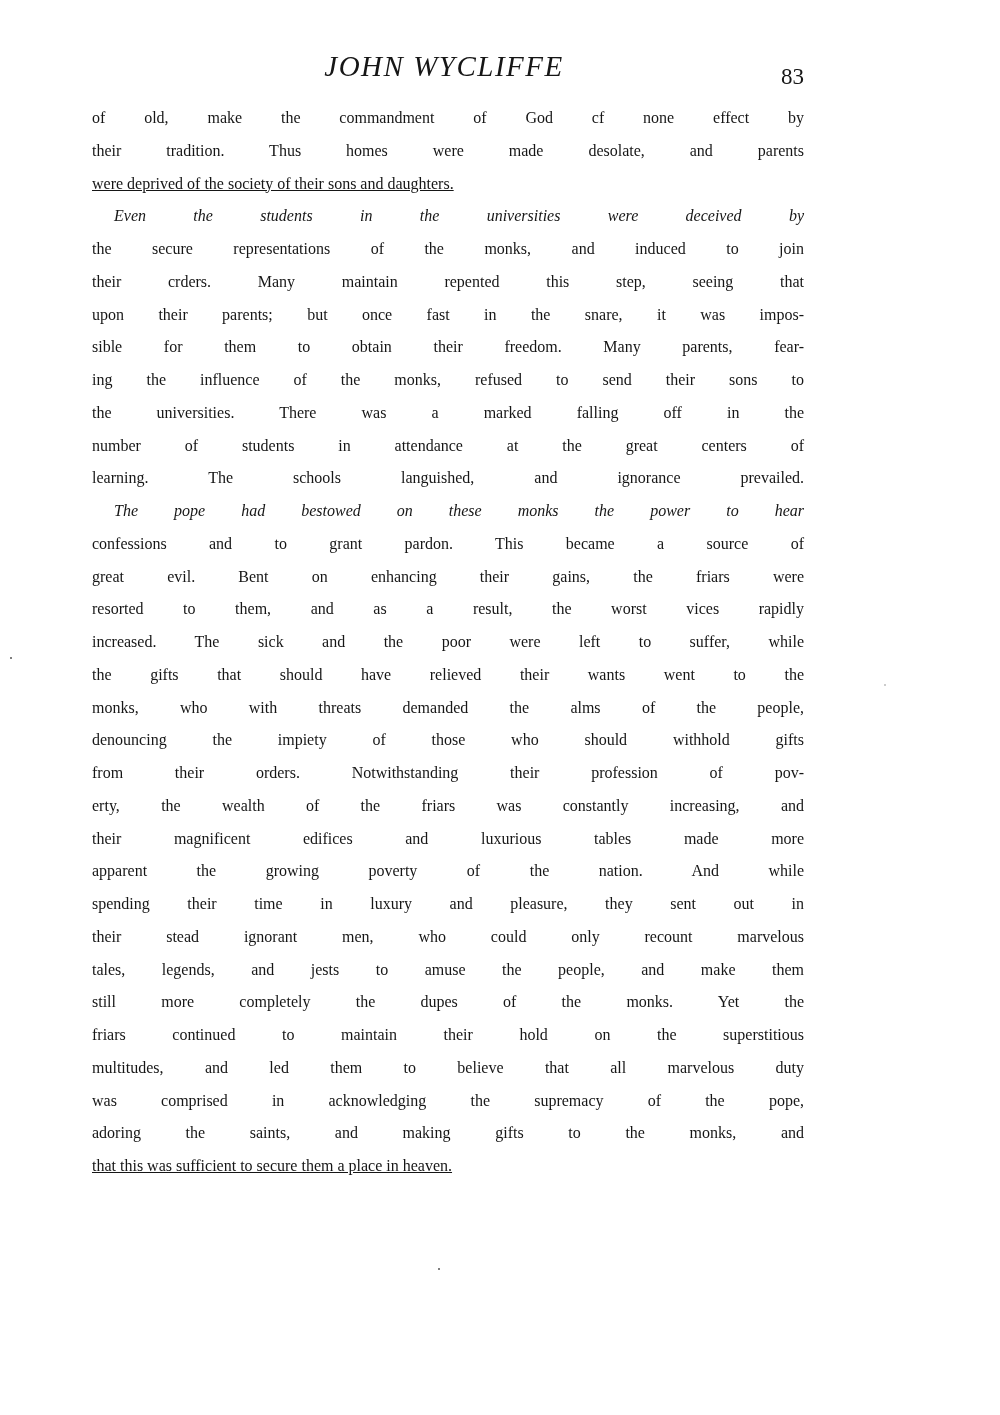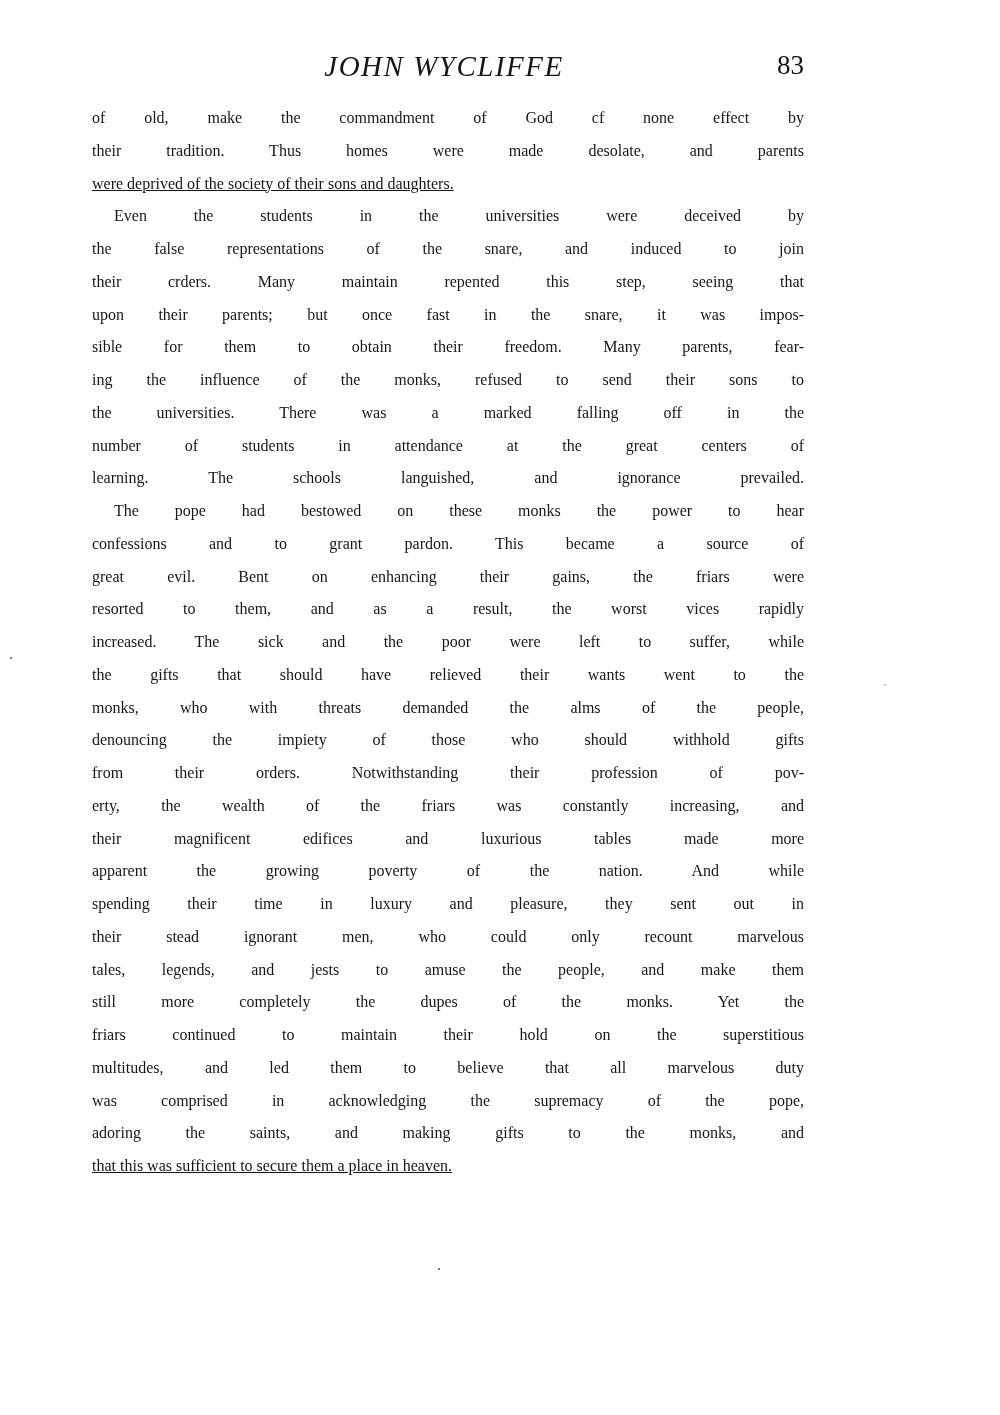--- a/index.html
+++ b/index.html
@@ -37,22 +37,22 @@
       text-align: center;
       font-style: italic;
       font-size: 29px;
       letter-spacing: 1.5px;
       padding-left: 0;
     }
     .running-title span { margin-left: -8px; }
     .page-number {
       position: absolute;
       right: 0;
-      top: 0;
-      font-size: 27px;
+      top: 14px;
+      font-size: 23px;
       font-weight: normal;
     }
     .body-text {
       position: absolute;
       left: 92px;
       top: 102px;
       width: 712px;
     }
     .line {
       display: block;
@@ -63,20 +63,21 @@
       text-align-last: justify;
       white-space: nowrap;
       overflow: visible;
     }
     .line.last {
       text-align-last: left;
       text-decoration: underline;
     }
     .line.indent {
       padding-left: 22px;
+      font-style: italic;
     }
     .speck {
       position: absolute;
       width: 2px;
       height: 2px;
       background: #555;
       border-radius: 1px;
     }
   </style>
 </head>
@@ -92,21 +93,21 @@
   <div class="body-text">
 
     <div>
       <span class="line">of old, make the commandment of God cf none effect by</span>
       <span class="line">their tradition. Thus homes were made desolate, and parents</span>
       <span class="line last">were deprived of the society of their sons and daughters.</span>
     </div>
 
     <div>
       <span class="line indent">Even the students in the universities were deceived by</span>
-      <span class="line">the false representations of the snare, and induced to join</span>
+      <span class="line">the secure representations of the monks, and induced to join</span>
       <span class="line">their crders. Many maintain repented this step, seeing that</span>
       <span class="line">upon their parents; but once fast in the snare, it was impos-</span>
       <span class="line">sible for them to obtain their freedom. Many parents, fear-</span>
       <span class="line">ing the influence of the monks, refused to send their sons to</span>
       <span class="line">the universities. There was a marked falling off in the</span>
       <span class="line">number of students in attendance at the great centers of</span>
       <span class="line">learning. The schools languished, and ignorance prevailed.</span>
     </div>
 
     <div>

